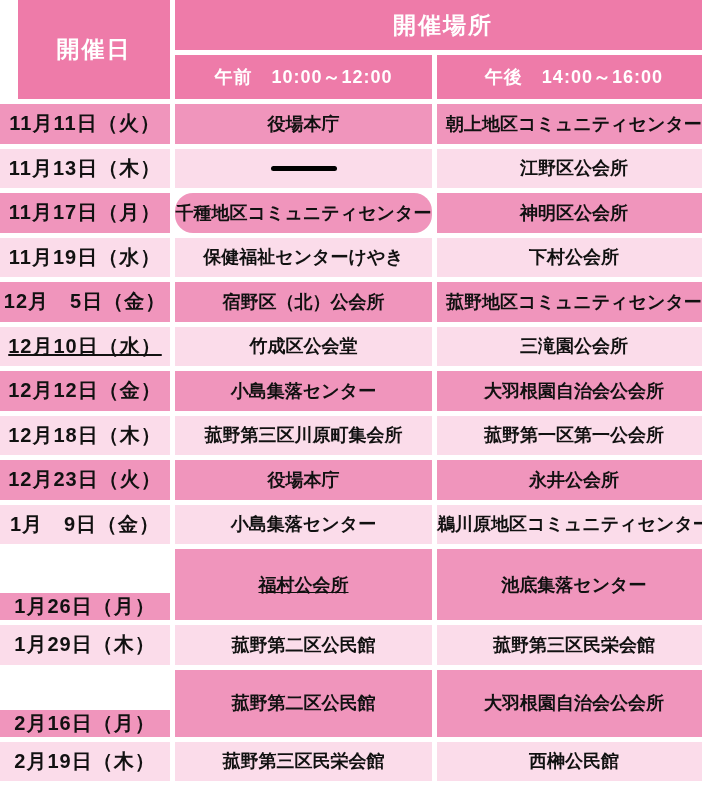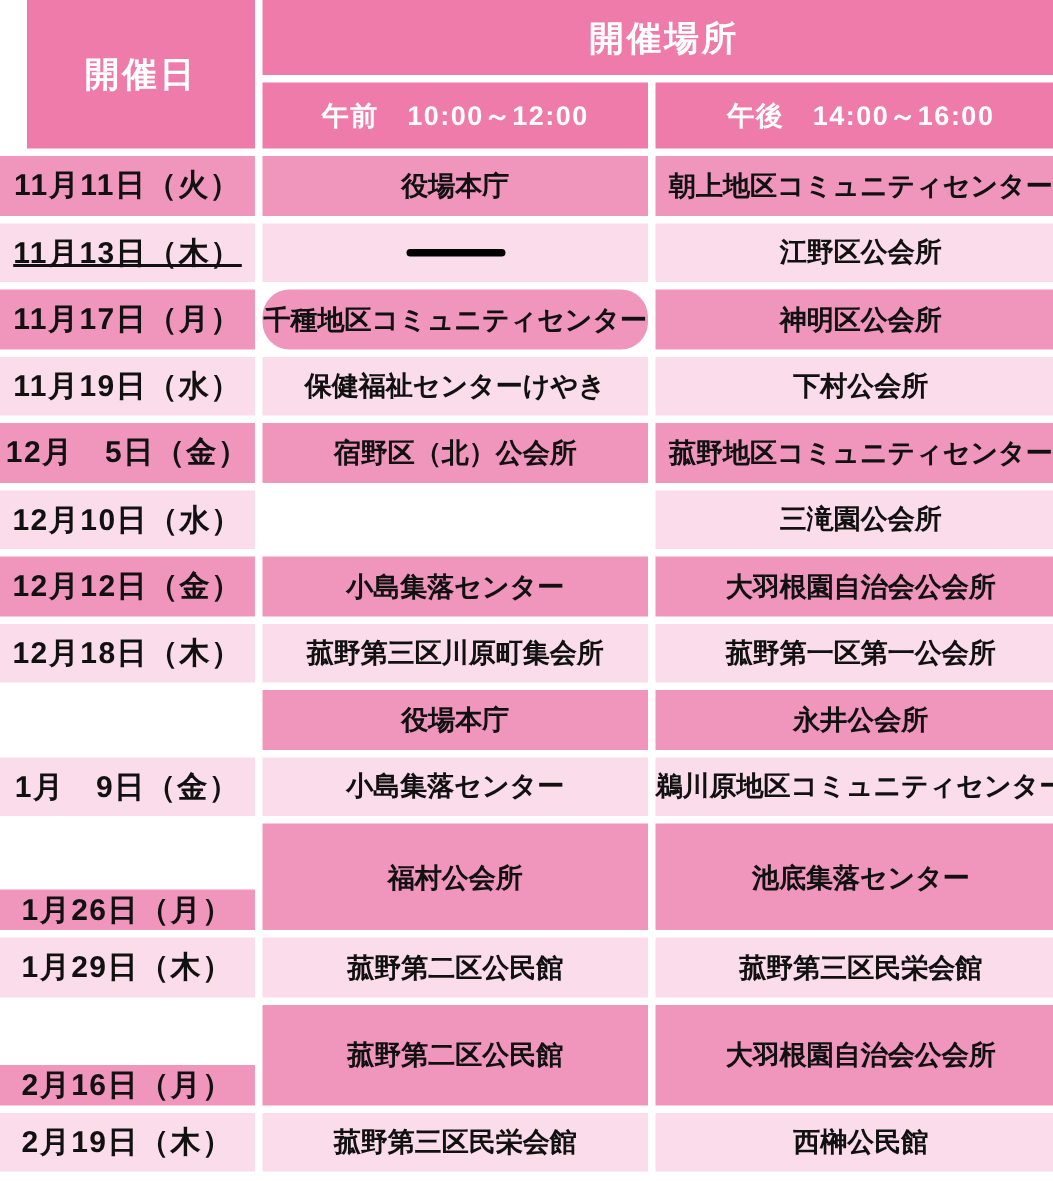--- a/index.html
+++ b/index.html
@@ -67,49 +67,51 @@
 
 <div class="page">
   <div class="grid" id="grid">
     <div class="cell hdr hdr-main" style="grid-column:1; grid-row:1 / span 2;margin-left:18px;">開催日</div>
     <div class="cell hdr hdr-main" style="grid-column:2 / span 2; grid-row:1;">開催場所</div>
     <div class="cell hdr hdr-sub" style="grid-column:2; grid-row:2;">午前　10:00～12:00</div>
     <div class="cell hdr hdr-sub" style="grid-column:3; grid-row:2;">午後　14:00～16:00</div>
   <div class="cell date-cell row-dark" style="grid-area: 3 / 1;">11月11日（火）</div>
       <div class="cell venue-cell row-dark" style="grid-area: 3 / 2;">役場本庁</div>
       <div class="cell venue-cell row-dark" style="grid-area: 3 / 3;">朝上地区コミュニティセンター</div>
-      <div class="cell date-cell row-light" style="grid-area: 4 / 1; text-decoration: underline;">11月13日（木）</div>
+      <div class="cell date-cell row-light" style="grid-area: 4 / 1;">11月13日（木）</div>
       <div class="cell venue-cell row-light" style="grid-area: 4 / 2;">
         <div class="dash"></div>
       </div>
       <div class="cell venue-cell row-light" style="grid-area: 4 / 3;">江野区公会所</div>
       <div class="cell date-cell row-dark" style="grid-area: 5 / 1;">11月17日（月）</div>
       <div class="cell venue-cell row-dark" style="grid-area: 5 / 2; border-radius: 18px;">千種地区コミュニティセンター</div>
       <div class="cell venue-cell row-dark" style="grid-area: 5 / 3;">神明区公会所</div>
       <div class="cell date-cell row-light" style="grid-area: 6 / 1;">11月19日（水）</div>
       <div class="cell venue-cell row-light" style="grid-area: 6 / 2;">保健福祉センターけやき</div>
       <div class="cell venue-cell row-light" style="grid-area: 6 / 3;">下村公会所</div>
       <div class="cell date-cell row-dark" style="grid-area: 7 / 1;">12月　5日（金）</div>
       <div class="cell venue-cell row-dark" style="grid-area: 7 / 2;">宿野区（北）公会所</div>
       <div class="cell venue-cell row-dark" style="grid-area: 7 / 3;">菰野地区コミュニティセンター</div>
-      <div class="cell date-cell row-light" style="grid-area: 8 / 1;">12月10日（水）</div>
+      <div class="cell date-cell row-light" style="grid-area: 8 / 1; text-decoration: underline;">12月10日（水）</div>
+      <div class="cell venue-cell row-light" style="grid-area: 8 / 2;">竹成区公会堂</div>
       <div class="cell venue-cell row-light" style="grid-area: 8 / 3;">三滝園公会所</div>
       <div class="cell date-cell row-dark" style="grid-area: 9 / 1;">12月12日（金）</div>
       <div class="cell venue-cell row-dark" style="grid-area: 9 / 2;">小島集落センター</div>
       <div class="cell venue-cell row-dark" style="grid-area: 9 / 3;">大羽根園自治会公会所</div>
       <div class="cell date-cell row-light" style="grid-area: 10 / 1;">12月18日（木）</div>
       <div class="cell venue-cell row-light" style="grid-area: 10 / 2;">菰野第三区川原町集会所</div>
       <div class="cell venue-cell row-light" style="grid-area: 10 / 3;">菰野第一区第一公会所</div>
+      <div class="cell date-cell row-dark" style="grid-area: 11 / 1;">12月23日（火）</div>
       <div class="cell venue-cell row-dark" style="grid-area: 11 / 2;">役場本庁</div>
       <div class="cell venue-cell row-dark" style="grid-area: 11 / 3;">永井公会所</div>
       <div class="cell date-cell row-light" style="grid-area: 12 / 1;">1月　9日（金）</div>
       <div class="cell venue-cell row-light" style="grid-area: 12 / 2;">小島集落センター</div>
       <div class="cell venue-cell row-light" style="grid-area: 12 / 3;">鵜川原地区コミュニティセンター</div>
       <div class="cell date-cell row-dark" style="grid-area: 13 / 1; margin-top: 44px;">1月26日（月）</div>
-      <div class="cell venue-cell row-dark" style="grid-area: 13 / 2;">福村公会所</div>
+      <div class="cell venue-cell row-dark" style="grid-area: 13 / 2; text-decoration: underline;">福村公会所</div>
       <div class="cell venue-cell row-dark" style="grid-area: 13 / 3;">池底集落センター</div>
       <div class="cell date-cell row-light" style="grid-area: 14 / 1;">1月29日（木）</div>
       <div class="cell venue-cell row-light" style="grid-area: 14 / 2;">菰野第二区公民館</div>
       <div class="cell venue-cell row-light" style="grid-area: 14 / 3;">菰野第三区民栄会館</div>
       <div class="cell date-cell row-dark" style="grid-area: 15 / 1; margin-top: 40px;">2月16日（月）</div>
       <div class="cell venue-cell row-dark" style="grid-area: 15 / 2;">菰野第二区公民館</div>
       <div class="cell venue-cell row-dark" style="grid-area: 15 / 3;">大羽根園自治会公会所</div>
       <div class="cell date-cell row-light" style="grid-area: 16 / 1;">2月19日（木）</div>
       <div class="cell venue-cell row-light" style="grid-area: 16 / 2;">菰野第三区民栄会館</div>
       <div class="cell venue-cell row-light" style="grid-area: 16 / 3;">西榊公民館</div>

